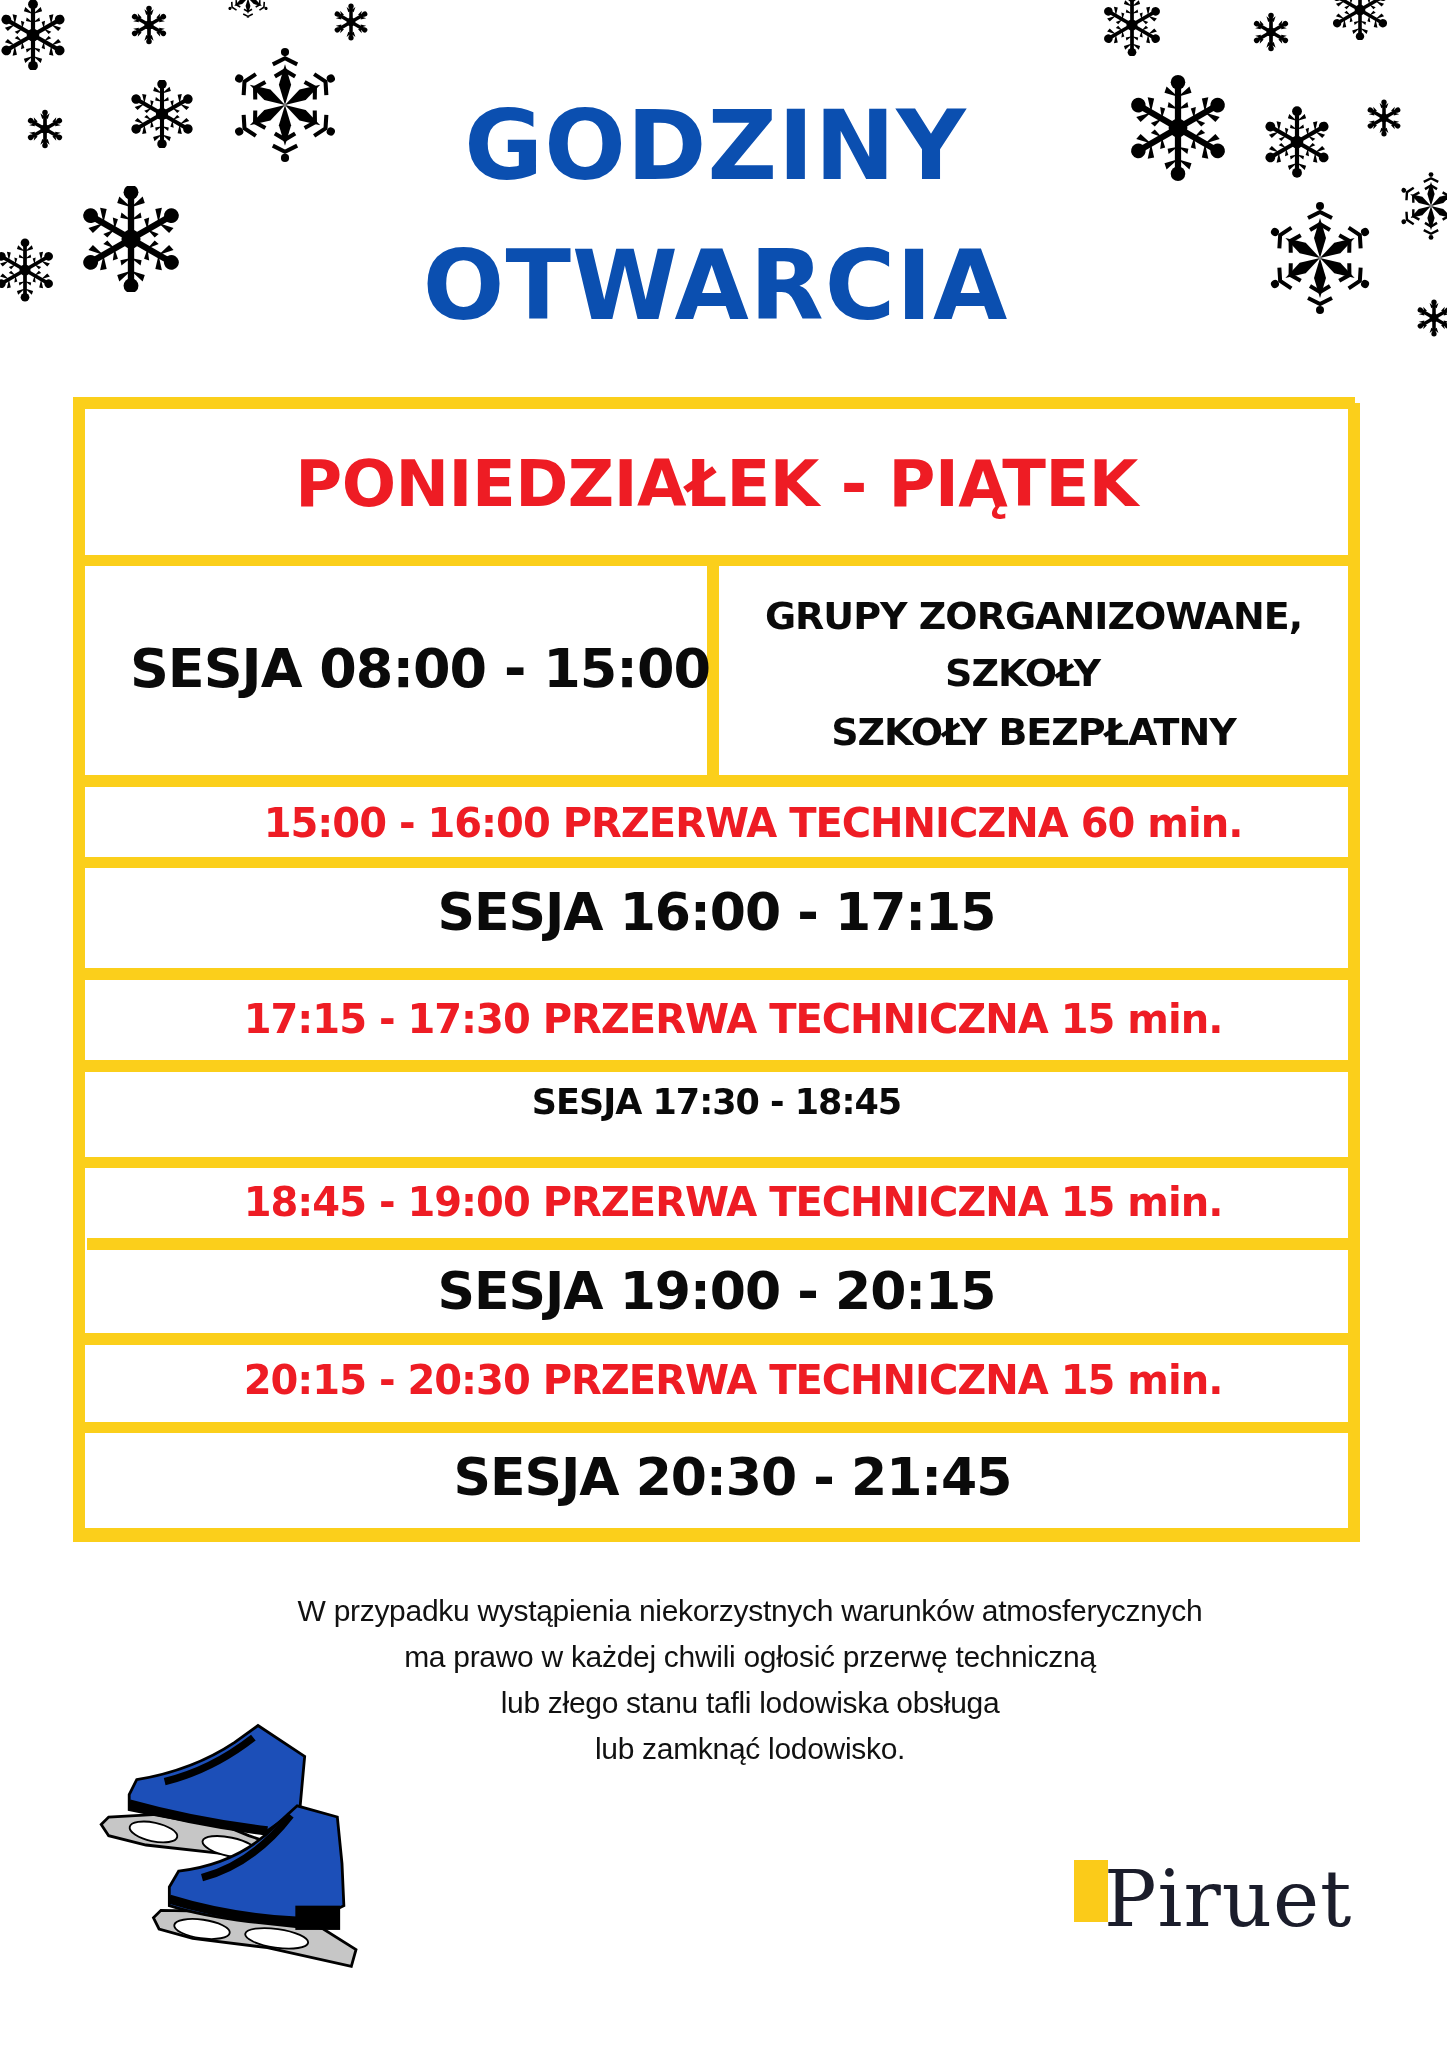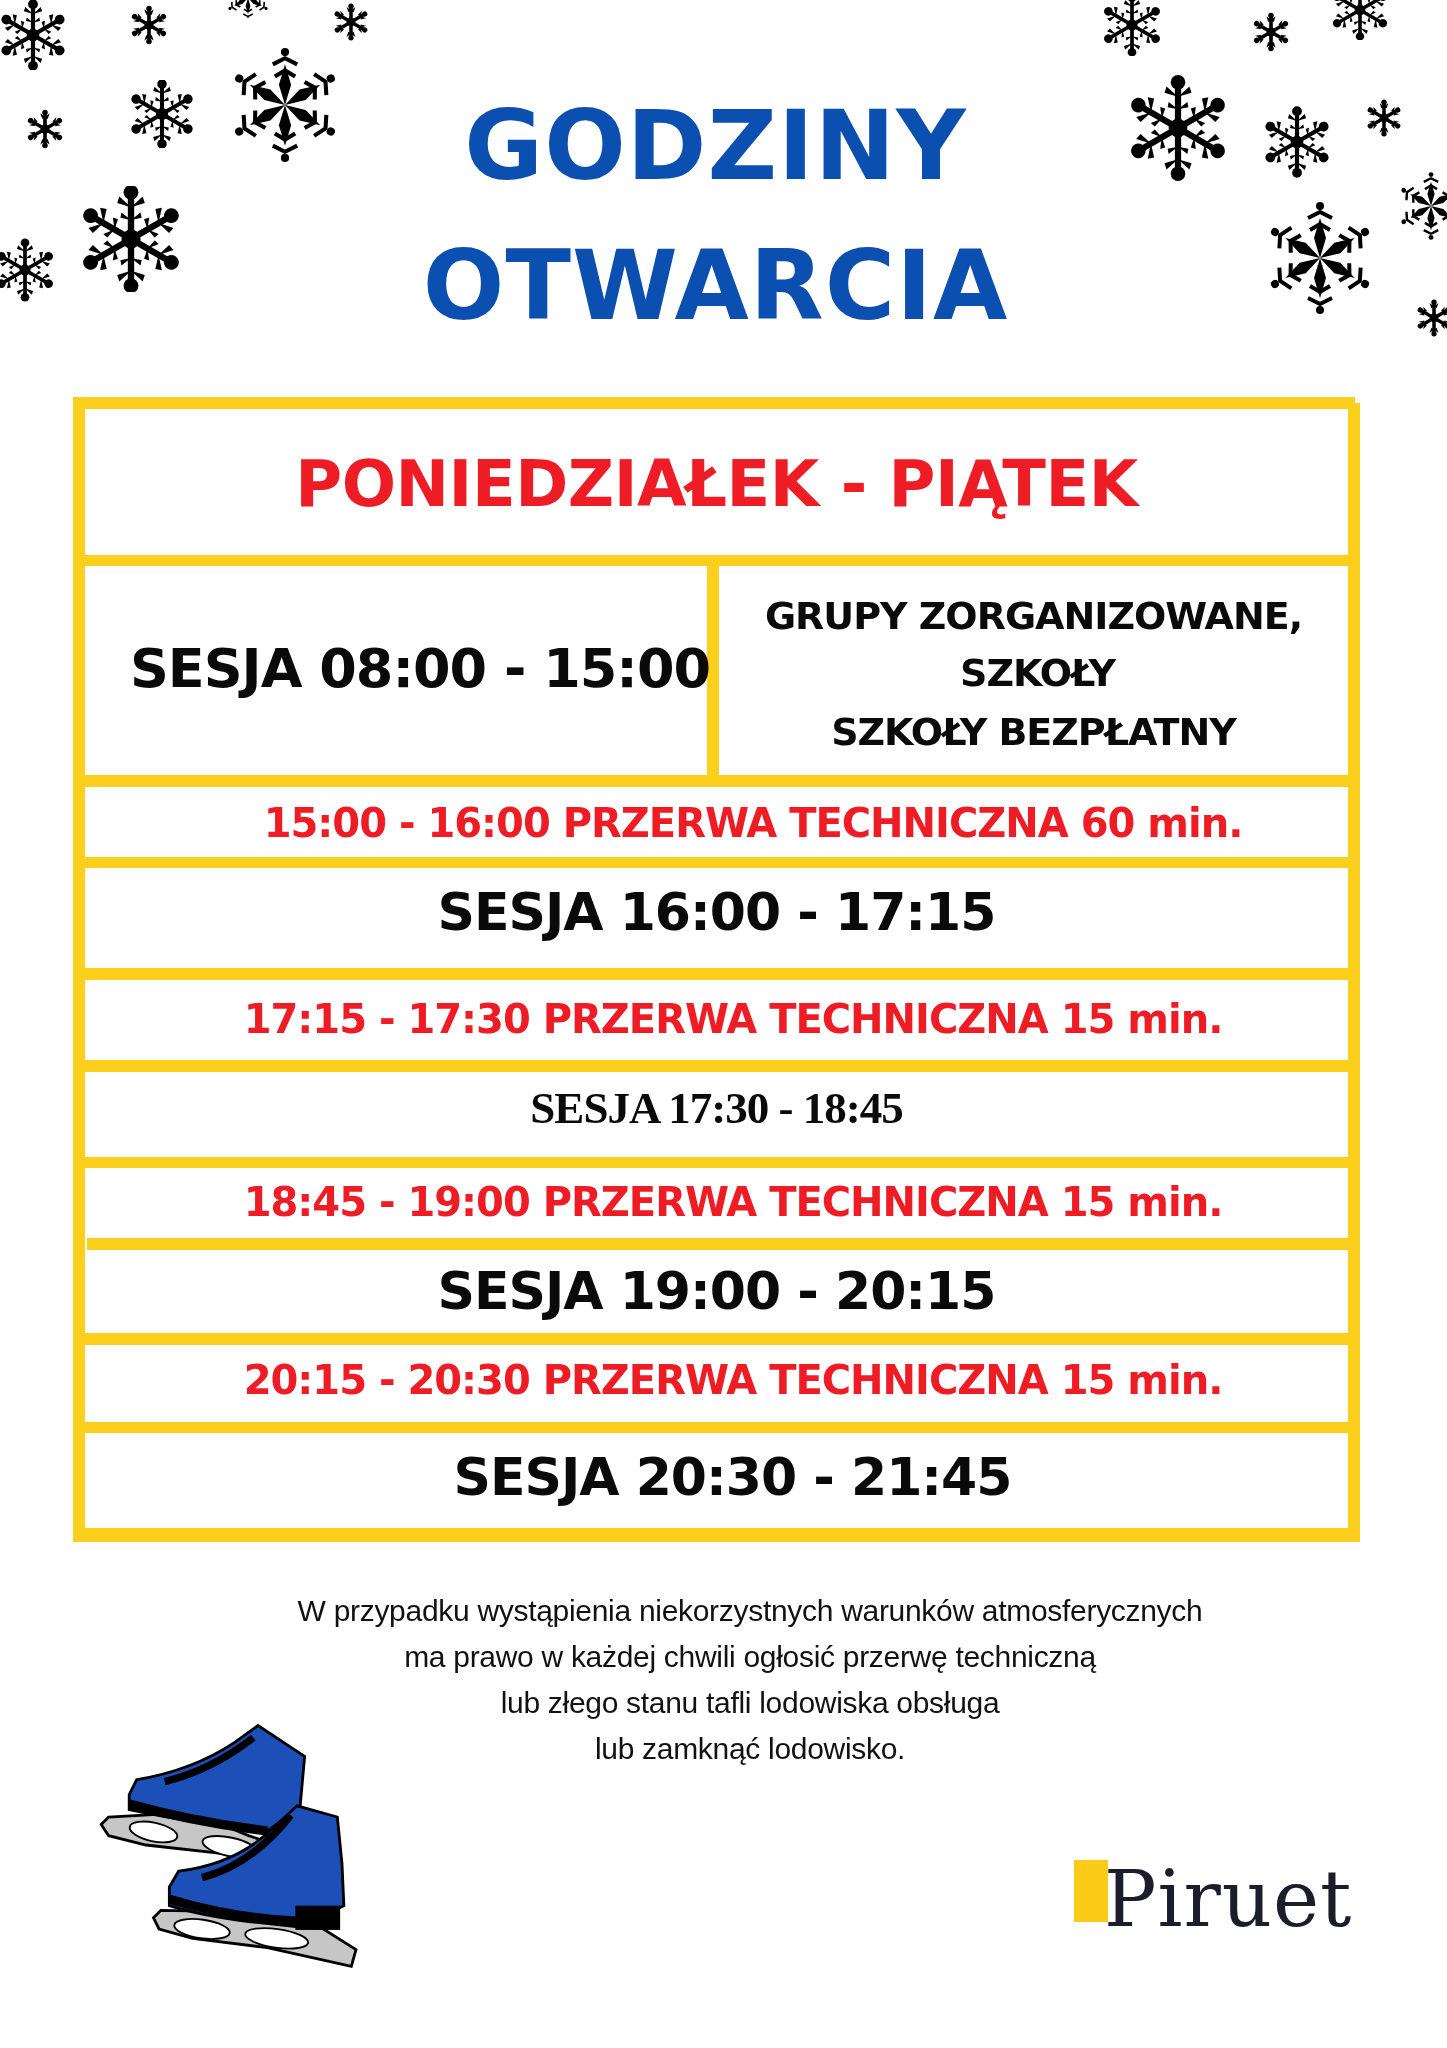--- a/index.html
+++ b/index.html
@@ -194,27 +194,27 @@
   <div class="bar" style="left:0;top:936px;width:1287px;height:12px;"></div>
   <div class="bar" style="left:0;top:1025px;width:1287px;height:11px;"></div>
   <div class="bar" style="left:4px;top:1131px;width:1283px;height:14px;"></div>
 
   <div class="bar" style="left:634px;top:168px;width:12px;height:212px;"></div>
 
   <div class="cell-text red" style="left:12px;width:1263px;top:50px;font-size:64px;letter-spacing:-0.5px;">PONIEDZIAŁEK - PIĄTEK</div>
 
   <div class="cell-text black" style="left:12px;width:622px;top:240px;font-size:54px;letter-spacing:-1px;padding-left:24px;">SESJA 08:00 - 15:00</div>
   <div class="cell-text black" style="left:646px;width:629px;top:197px;font-size:38px;letter-spacing:-1px;">GRUPY ZORGANIZOWANE,</div>
-  <div class="cell-text black" style="left:650px;width:629px;top:254px;font-size:38px;letter-spacing:-1px;">SZKOŁY</div>
+  <div class="cell-text black" style="left:635px;width:629px;top:254px;font-size:38px;letter-spacing:-1px;">SZKOŁY</div>
   <div class="cell-text black" style="left:646px;width:629px;top:313px;font-size:38px;letter-spacing:-1px;">SZKOŁY BEZPŁATNY</div>
 
   <div class="cell-text red" style="left:120px;width:1120px;top:403px;font-size:40px;letter-spacing:-1px;">15:00 - 16:00 PRZERWA TECHNICZNA 60 min.</div>
   <div class="cell-text black" style="left:12px;width:1263px;top:485px;font-size:52px;letter-spacing:-1px;">SESJA 16:00 - 17:15</div>
   <div class="cell-text red" style="left:100px;width:1120px;top:599px;font-size:40px;letter-spacing:-1px;">17:15 - 17:30 PRZERWA TECHNICZNA 15 min.</div>
-  <div class="cell-text black" style="left:12px;width:1263px;top:685px;font-size:45px;letter-spacing:-1px;font-family:Liberation Serif, serif;">SESJA 17:30 - 18:45</div>
+  <div class="cell-text black" style="left:12px;width:1263px;top:685px;font-size:35px;letter-spacing:-1px;">SESJA 17:30 - 18:45</div>
   <div class="cell-text red" style="left:100px;width:1120px;top:782px;font-size:40px;letter-spacing:-1px;">18:45 - 19:00 PRZERWA TECHNICZNA 15 min.</div>
   <div class="cell-text black" style="left:12px;width:1263px;top:864px;font-size:52px;letter-spacing:-1px;">SESJA 19:00 - 20:15</div>
   <div class="cell-text red" style="left:100px;width:1120px;top:960px;font-size:40px;letter-spacing:-1px;">20:15 - 20:30 PRZERWA TECHNICZNA 15 min.</div>
   <div class="cell-text black" style="left:12px;width:1263px;top:1050px;font-size:52px;letter-spacing:-1px;margin-left:16px;">SESJA 20:30 - 21:45</div>
 </div>
 
 <div class="note">
   <div>W przypadku wystąpienia niekorzystnych warunków atmosferycznych</div>
   <div>ma prawo w każdej chwili ogłosić przerwę techniczną</div>
   <div>lub złego stanu tafli lodowiska obsługa</div>

